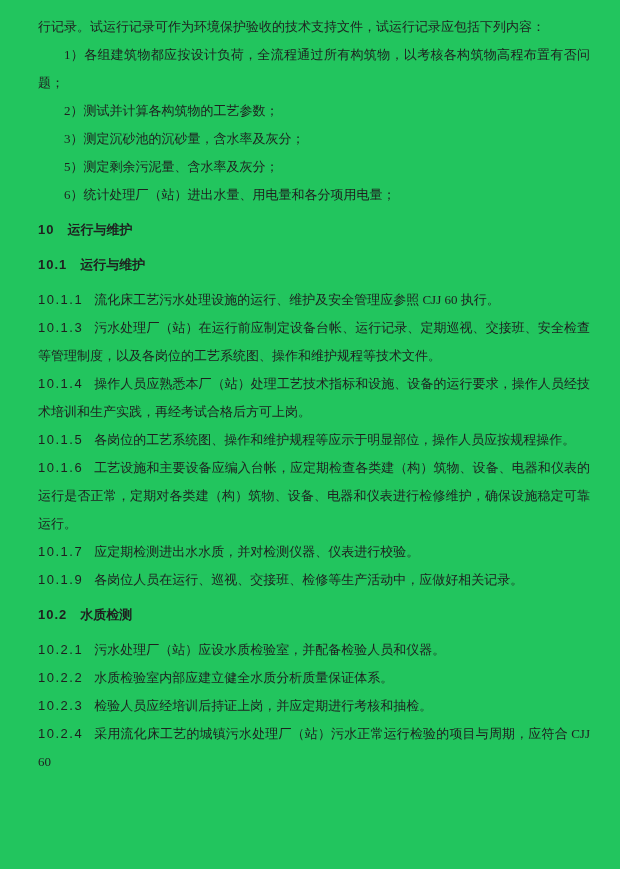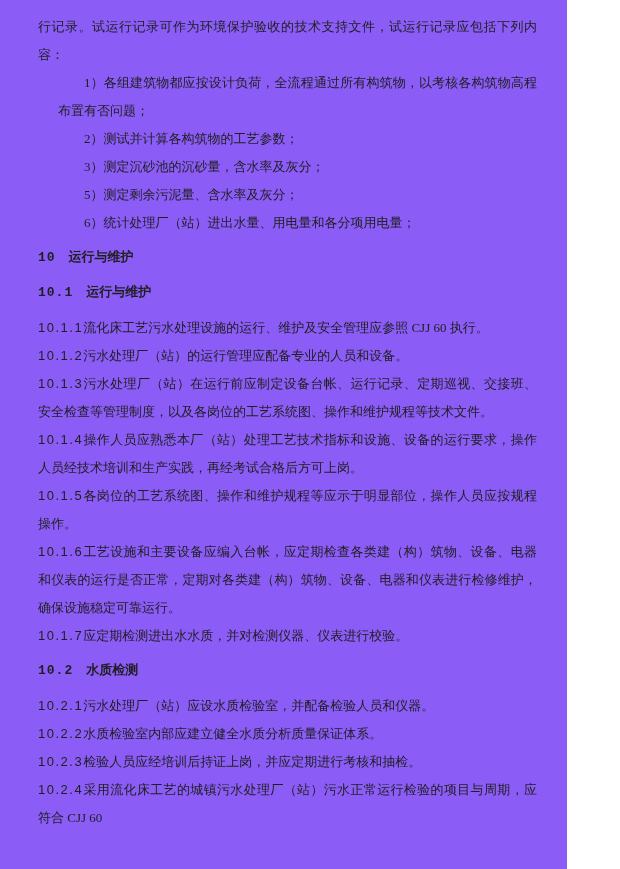--- a/index.html
+++ b/index.html
@@ -7,51 +7,51 @@
     padding: 0;
     background: #ffffff;
   }
   body {
     width: 620px;
     height: 869px;
     overflow: hidden;
   }
   .page {
     box-sizing: border-box;
-    width: 567px;
+    width: 620px;
     height: 869px;
     padding: 13px 30px 0 38px;
-    background: #8b5cf6;
+    background: #22c55e;
     color: #1f1f1f;
     font-family: "Liberation Serif", "DejaVu Serif", serif;
     font-size: 13px;
     line-height: 28px;
   }
   p {
     margin: 0;
     padding: 0;
     text-align: justify;
     text-justify: inter-ideograph;
   }
   .list-item {
     text-indent: 26px;
-    margin-left: 20px;
   }
   .chapter-heading, .section-heading {
-    font-family: Liberation Mono, monospace;
+    font-family: Liberation Sans, sans-serif;
     font-weight: bold;
     margin: 7px 0;
   }
   .h-num {
     letter-spacing: 1px;
     margin-right: 13px;
   }
   .clause .num {
     font-family: "Liberation Sans", "DejaVu Sans", sans-serif;
     letter-spacing: 1.5px;
+    margin-right: 11px;
     white-space: nowrap;
   }
 </style>
 </head>
 <body>
 
 <div class="page">
 
   <p class="intro">行记录。试运行记录可作为环境保护验收的技术支持文件，试运行记录应包括下列内容：</p>
 
@@ -66,36 +66,36 @@
   </p>
 
   <p class="section-heading">
     <span class="h-num">10.1</span><span>运行与维护</span>
   </p>
 
   <p class="clause">
     <span class="num">10.1.1</span><span>流化床工艺污水处理设施的运行、维护及安全管理应参照 CJJ 60 执行。</span>
   </p>
   <p class="clause">
-    <span class="num">10.1.2</span><span>污水处理厂（站）的运行管理应配备专业的人员和设备。</span>
-  </p>
-  <p class="clause">
     <span class="num">10.1.3</span><span>污水处理厂（站）在运行前应制定设备台帐、运行记录、定期巡视、交接班、安全检查等管理制度，以及各岗位的工艺系统图、操作和维护规程等技术文件。</span>
   </p>
   <p class="clause">
     <span class="num">10.1.4</span><span>操作人员应熟悉本厂（站）处理工艺技术指标和设施、设备的运行要求，操作人员经技术培训和生产实践，再经考试合格后方可上岗。</span>
   </p>
   <p class="clause">
     <span class="num">10.1.5</span><span>各岗位的工艺系统图、操作和维护规程等应示于明显部位，操作人员应按规程操作。</span>
   </p>
   <p class="clause">
     <span class="num">10.1.6</span><span>工艺设施和主要设备应编入台帐，应定期检查各类建（构）筑物、设备、电器和仪表的运行是否正常，定期对各类建（构）筑物、设备、电器和仪表进行检修维护，确保设施稳定可靠运行。</span>
   </p>
   <p class="clause">
     <span class="num">10.1.7</span><span>应定期检测进出水水质，并对检测仪器、仪表进行校验。</span>
+  </p>
+  <p class="clause">
+    <span class="num">10.1.9</span><span>各岗位人员在运行、巡视、交接班、检修等生产活动中，应做好相关记录。</span>
   </p>
 
   <p class="section-heading">
     <span class="h-num">10.2</span><span>水质检测</span>
   </p>
 
   <p class="clause">
     <span class="num">10.2.1</span><span>污水处理厂（站）应设水质检验室，并配备检验人员和仪器。</span>
   </p>
   <p class="clause">

